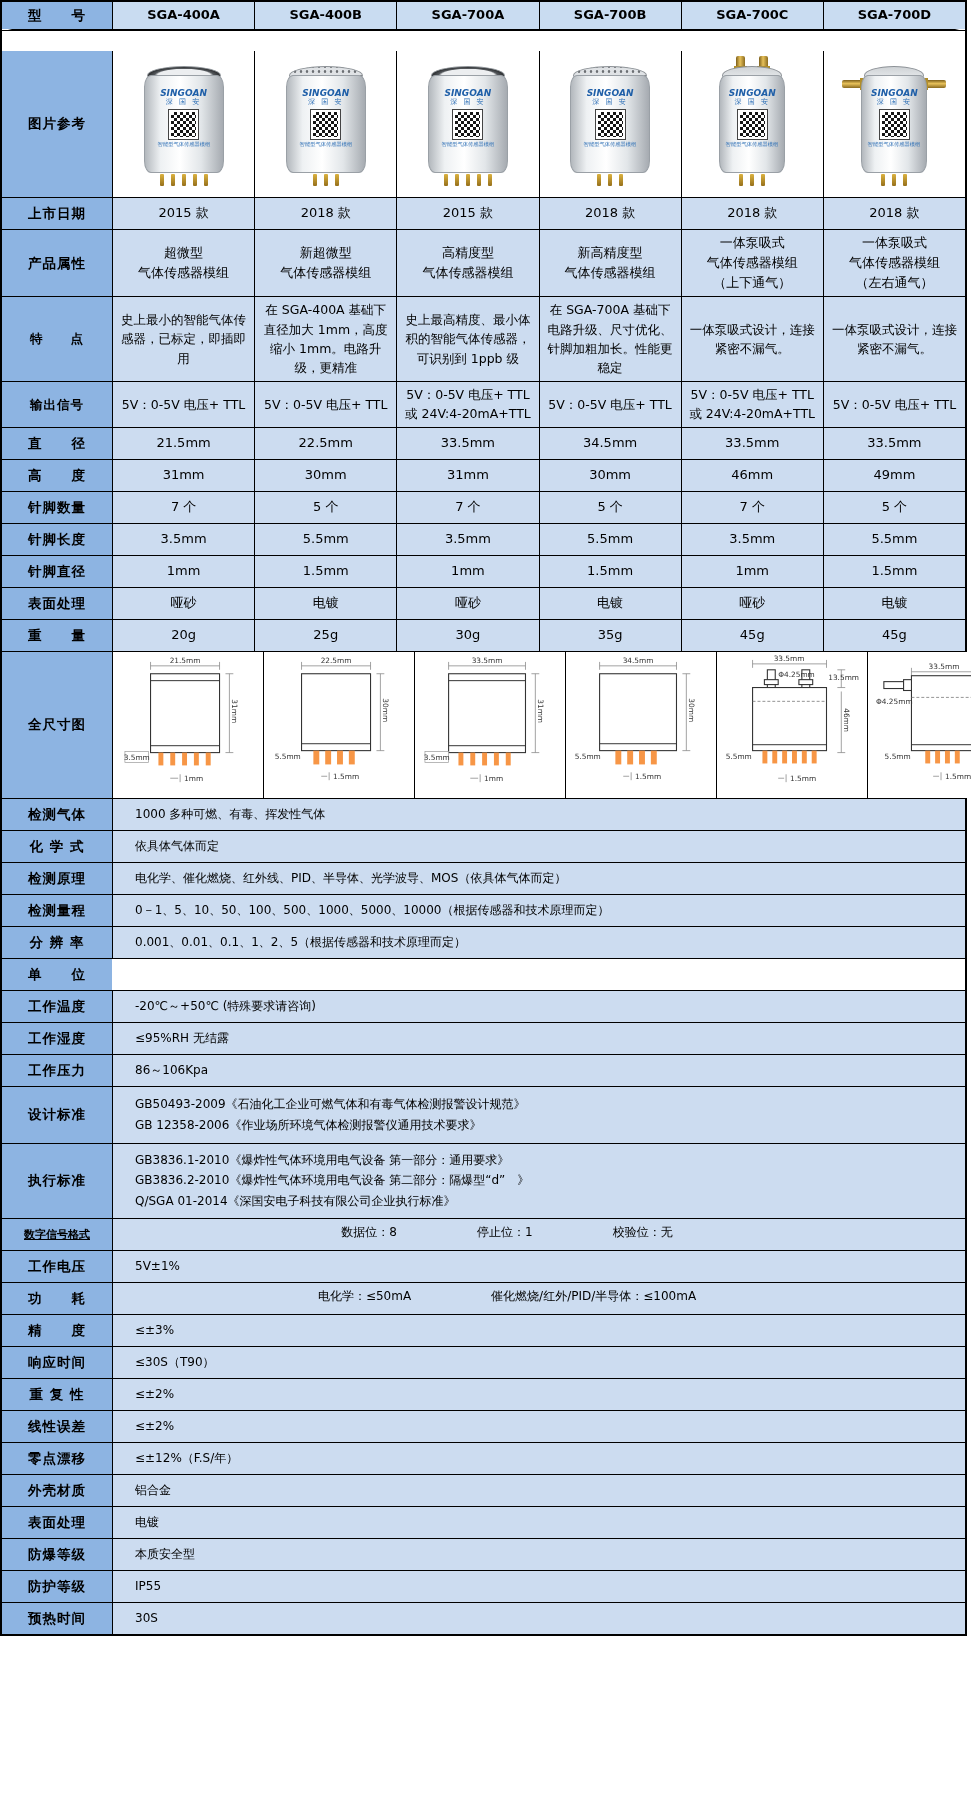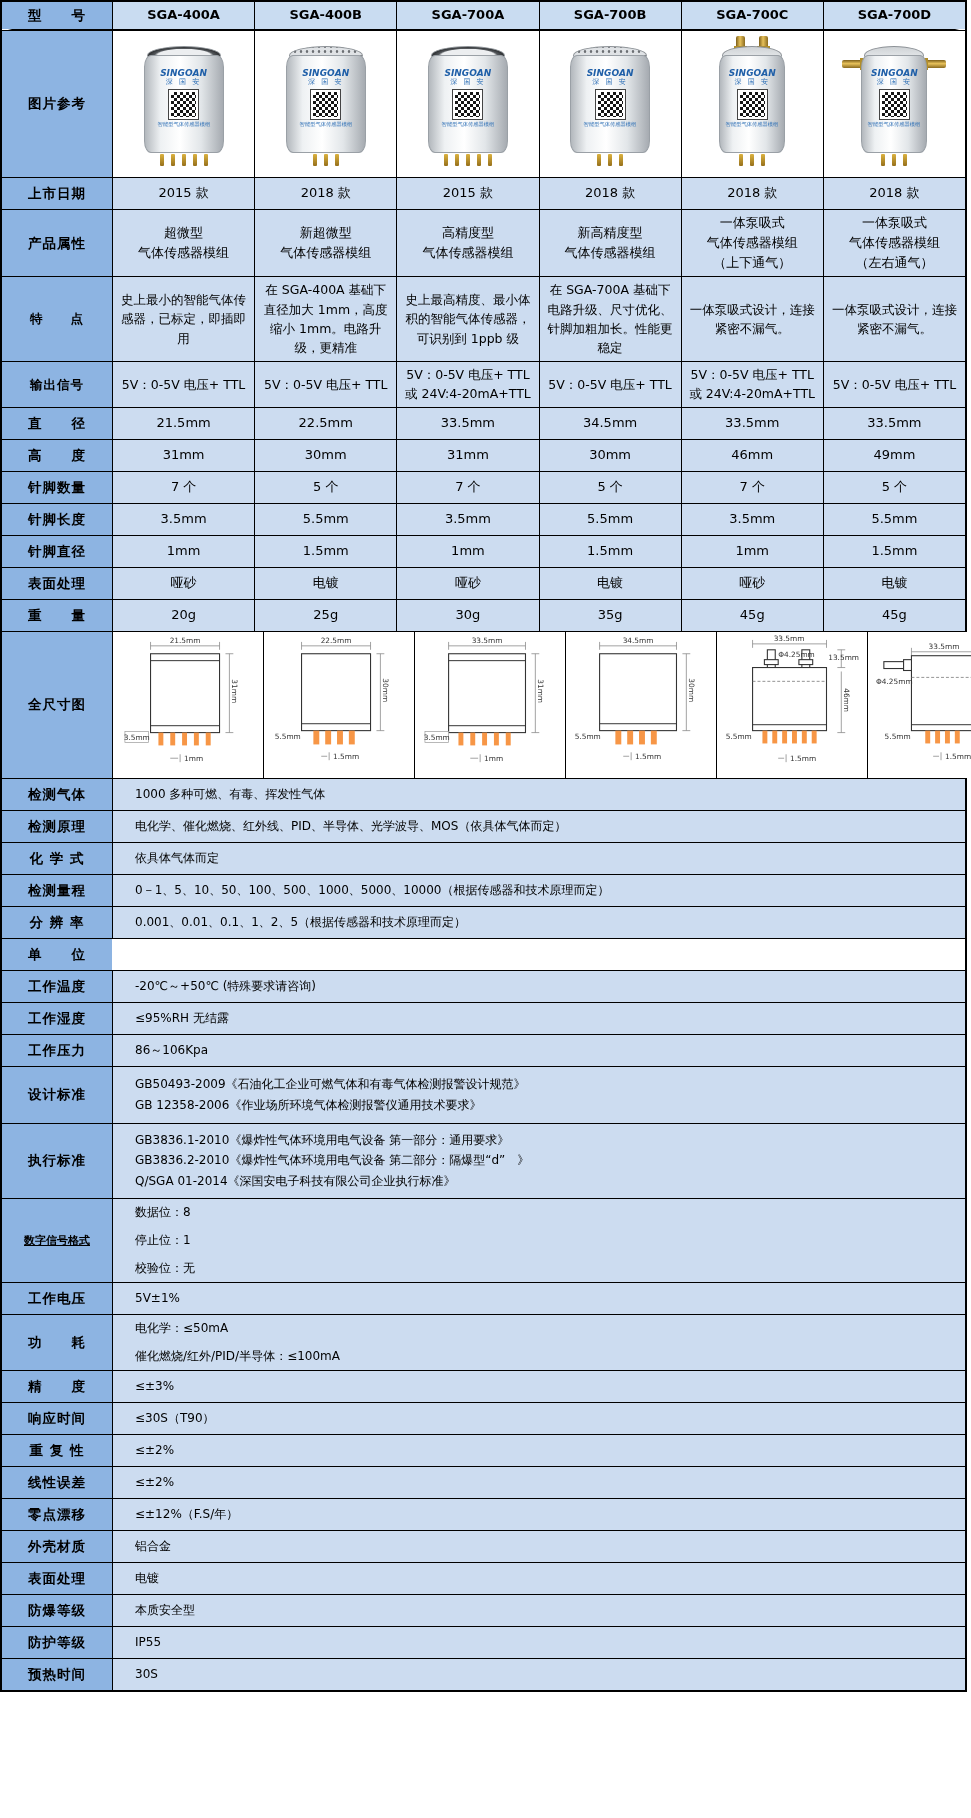--- a/index.html
+++ b/index.html
@@ -10,33 +10,33 @@
   .row.full{grid-template-columns:110px 1fr;}
   .cell{border-left:1px solid #000;display:flex;flex-direction:column;align-items:center;justify-content:center;
         text-align:center;padding:3px 6px;background:var(--cell_bg,#CCDCF0);font-size:13px;line-height:1.55;
         white-space:pre-line;box-sizing:border-box;}
   .cell:first-child{border-left:none;}
   .lbl{background:var(--label_bg,#8DB4E2);font-weight:bold;font-size:13.5px;letter-spacing:1px;}
   .r-header{border-bottom:1px solid #000;border-radius:10px;}
   .r-header .cell{font-weight:bold;background:var(--header_bg,#C9DCF1);min-height:26px;justify-content:center;}
   .r-header .lbl{background:var(--label_bg,#8DB4E2);}
   .white{background:#fff;}
-  .r-photo .cell{min-height:146px;}
+  .r-photo .cell{min-height:146px;margin-top:20px;}
   .r-launch .cell{min-height:29px;}
   .r-attr .cell{min-height:54px;}
   .r-feat .cell{min-height:78px;font-size:12.5px;}
   .r-output .cell{min-height:38px;font-size:12.5px;}
   .r-spec .cell{min-height:31px;}
   .r-diag .cell{min-height:142px;}
   .full .cell{min-height:31px;}
   .full .val{align-items:flex-start;justify-content:center;text-align:left;font-size:12px;
              padding-left:22px;line-height:1.7;width:100%;}
   .r-design .cell{min-height:56px;}
   .r-exec .cell{min-height:74px;}
-  .seg{flex-direction:column;justify-content:flex-start;gap:8px;}
+  .seg{flex-direction:row;justify-content:flex-start;gap:0;}
   .seg span{margin-right:80px;}
   
   .sensor{position:relative;width:86px;height:120px;margin:6px auto 2px;}
   .s-top{position:absolute;left:6px;right:6px;top:0;height:17px;border-radius:50%;border:1px solid #8d9297;
          background:radial-gradient(ellipse at center,#eceef0 52%,#54585c 58%,#26282a 72%,#c7cacd 76%);}
   .s-top.holes{background:#dfe2e5;background-image:radial-gradient(circle,#6b6f73 1px,transparent 1.6px);
          background-size:6px 5px;background-position:2px 2px;}
   .s-body{position:absolute;left:3px;right:3px;top:9px;bottom:13px;border:1px solid #9aa0a6;border-radius:7px/12px;
          background:linear-gradient(90deg,#b3b8bd,#eef1f3 20%,#ffffff 45%,#e2e6e9 72%,#a6abb1);
          display:flex;flex-direction:column;align-items:center;overflow:hidden;}
@@ -447,26 +447,26 @@
         <text x="72" y="125" text-anchor="start">1.5mm</text>
       </svg>
     </div>
   </div>
 
   <div class="row full">
       <div class="cell lbl">检测气体</div>
       <div class="cell val">1000 多种可燃、有毒、挥发性气体</div>
     </div>
   <div class="row full">
+      <div class="cell lbl">化 学 式</div>
+      <div class="cell val">依具体气体而定</div>
+    </div>
+  <div class="row full">
       <div class="cell lbl">检测原理</div>
       <div class="cell val">电化学、催化燃烧、红外线、PID、半导体、光学波导、MOS（依具体气体而定）</div>
-    </div>
-  <div class="row full">
-      <div class="cell lbl">化 学 式</div>
-      <div class="cell val">依具体气体而定</div>
     </div>
   <div class="row full">
       <div class="cell lbl">检测量程</div>
       <div class="cell val">0－1、5、10、50、100、500、1000、5000、10000（根据传感器和技术原理而定）</div>
     </div>
   <div class="row full">
       <div class="cell lbl">分 辨 率</div>
       <div class="cell val">0.001、0.01、0.1、1、2、5（根据传感器和技术原理而定）</div>
     </div>
   <div class="row full">

